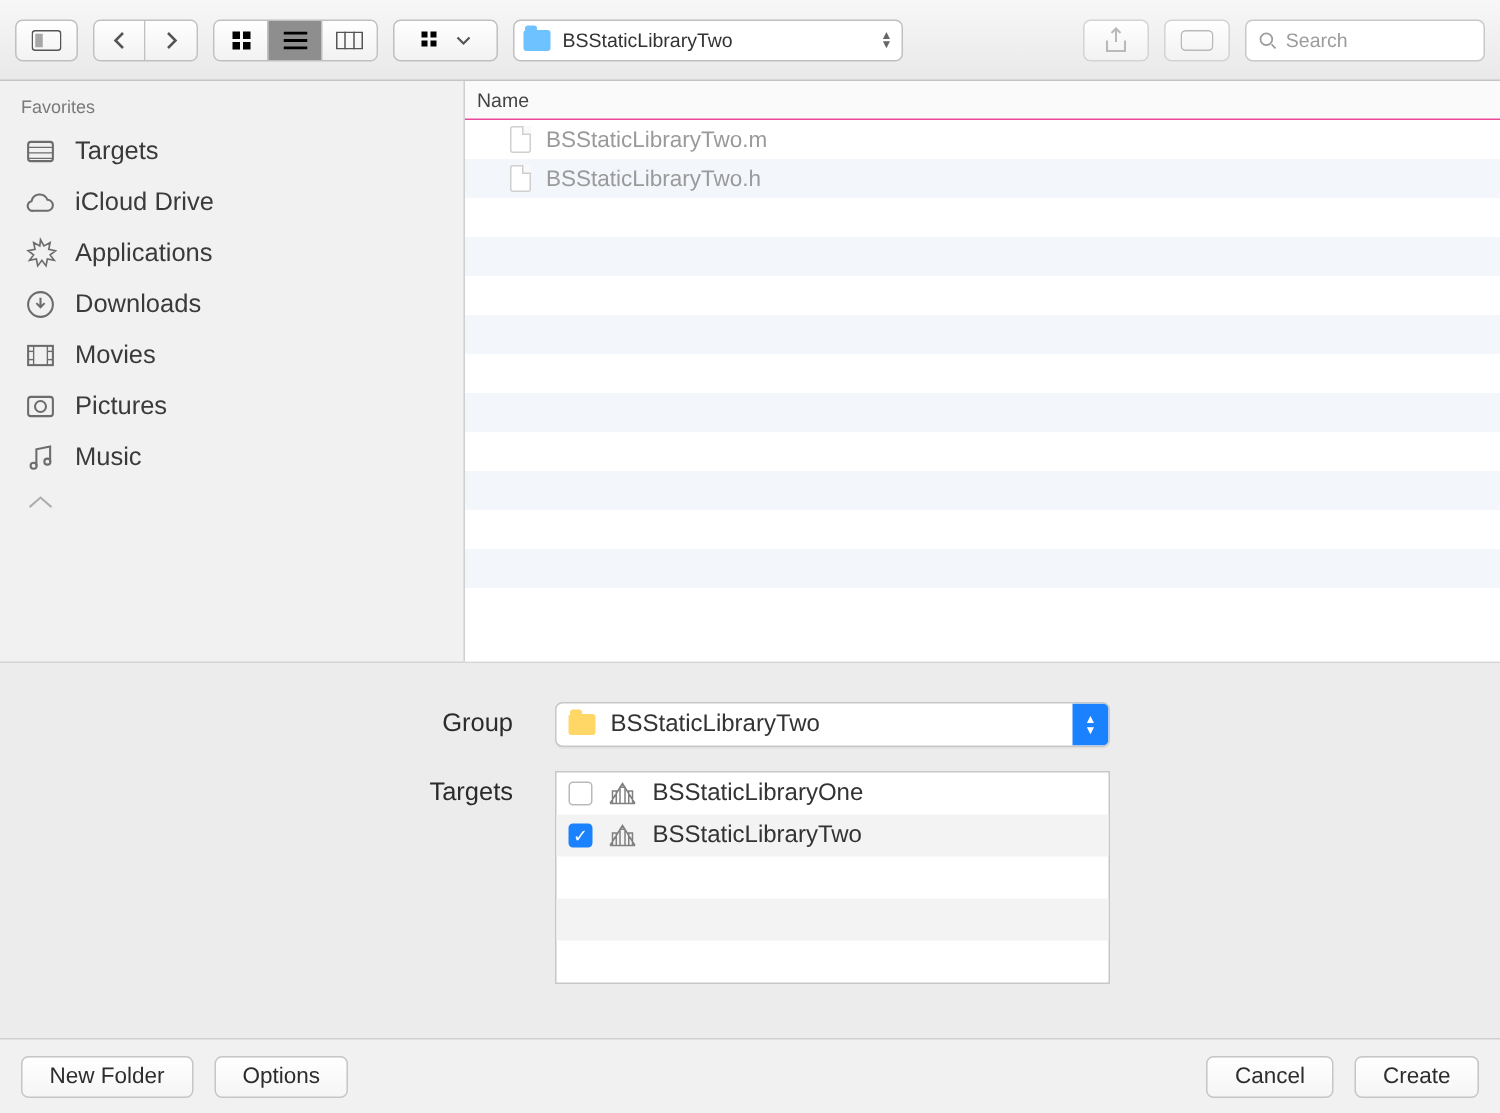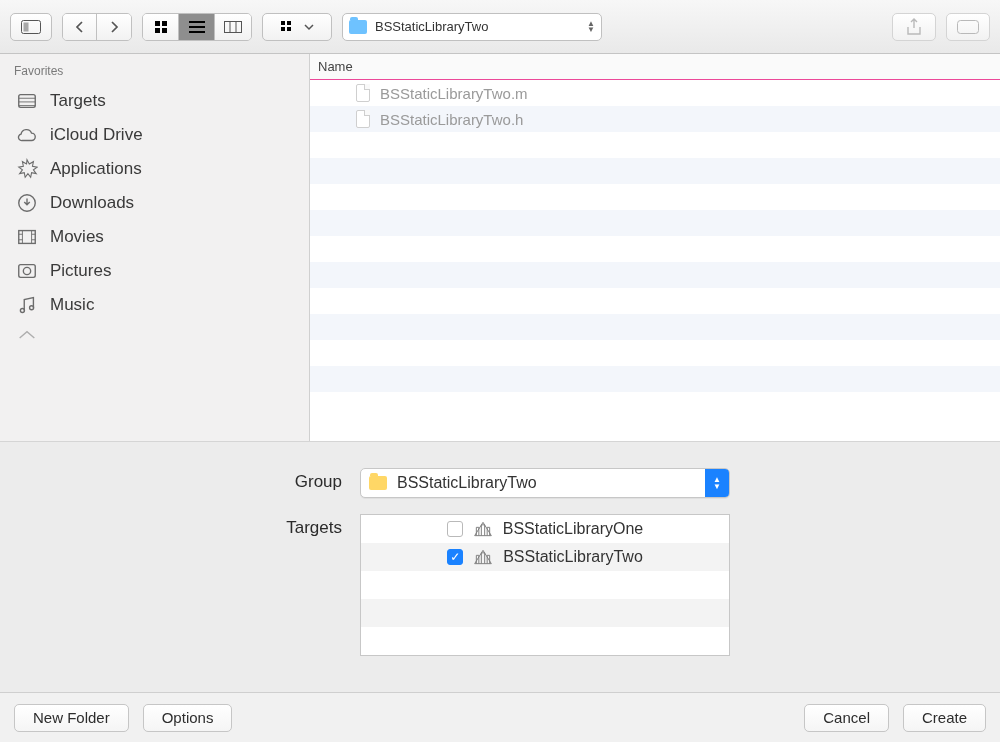--- a/index.html
+++ b/index.html
@@ -35,33 +35,33 @@
   .sidebar { width: 310px; flex: 0 0 310px; background: #f2f1f1; border-right: 1px solid #d0d0d0; overflow: hidden; }
   .sb-header { font-size: 12px; color: #7a7a7a; padding: 10px 14px 6px; }
   .sb-item { display: flex; align-items: center; gap: 12px; padding: 6px 16px; font-size: 17px; color: #3a3a3a; }
   .sb-item svg { width: 22px; height: 22px; flex: 0 0 22px; color: #6c6c6c; }
 
   .file-pane { flex: 1 1 auto; display: flex; flex-direction: column; min-width: 0; }
   .col-headers { height: 26px; display: flex; align-items: center; border-bottom: 1px solid #ec4899; background: #fafafa; font-size: 13px; color: #444; padding-left: 8px; }
   .file-rows { flex: 1 1 auto; background: #fff; position: relative; }
   .file-rows .stripe { height: 26px; }
   .file-rows .stripe:nth-child(even) { background: #f3f6fb; }
-  .file-row { position: absolute; left: 0; right: 0; height: 26px; display: flex; align-items: center; gap: 10px; padding-left: 46px; font-size: 15px; color: #9a9a9a; }
+  .file-row { position: absolute; left: 0; right: 0; height: 26px; display: flex; align-items: center; gap: 10px; padding-left: 30px; font-size: 15px; color: #9a9a9a; }
   .file-row .doc-ico { width: 14px; height: 18px; background: #fff; border: 1px solid #cfcfcf; border-radius: 2px; position: relative; }
   .file-row .doc-ico::after { content: ""; position: absolute; right: -1px; top: -1px; width: 5px; height: 5px; background: #f9f9f9; border-left: 1px solid #cfcfcf; border-bottom: 1px solid #cfcfcf; }
 
   
   .group-panel { background: #ececec; border-top: 1px solid #d5d5d5; padding: 26px 0 20px; }
-  .form-row { display: flex; align-items: flex-start; gap: 18px; margin-bottom: 16px; }
+  .form-row { display: flex; align-items: flex-start; gap: 28px; margin-bottom: 16px; }
   .form-label { width: 342px; text-align: right; font-size: 17px; color: #2b2b2b; padding-top: 4px; }
   .group-select { display: inline-flex; align-items: center; justify-content: space-between; width: 370px; height: 30px; border: 1px solid #c7c7c7; border-radius: 5px; background: #fff; box-shadow: 0 1px 0 rgba(0,0,0,.05); padding-left: 8px; overflow: hidden; }
   .group-select .left { display: inline-flex; align-items: center; gap: 10px; font-size: 16px; }
   .group-select .chev-box { width: 24px; height: 100%; background: #1a82ff; display: inline-flex; flex-direction: column; align-items: center; justify-content: center; color: #fff; font-size: 8px; line-height: 7px; }
   .targets-box { width: 370px; border: 1px solid #c7c7c7; background: #fff; }
-  .target-row { display: flex; align-items: center; gap: 10px; height: 28px; padding: 0 8px; font-size: 16px; justify-content: center; }
+  .target-row { display: flex; align-items: center; gap: 10px; height: 28px; padding: 0 8px; font-size: 16px; }
   .target-row:nth-child(even) { background: #f3f3f3; }
   .chk { width: 16px; height: 16px; border: 1px solid #b9b9b9; border-radius: 3px; background: #fff; display: inline-flex; align-items: center; justify-content: center; font-size: 12px; color: #fff; }
   .chk.checked { background: #1a82ff; border-color: #1a82ff; }
   .lib-ico { color: #808080; display: inline-flex; }
   .lib-ico svg { width: 20px; height: 18px; }
 
   
   .bottom-bar { height: 50px; border-top: 1px solid #cfcfcf; background: #f1f1f1; display: flex; align-items: center; padding: 12px 14px; gap: 14px; }
   .push-btn { height: 28px; padding: 0 18px; border: 1px solid #c6c6c6; border-radius: 5px; background: linear-gradient(#ffffff,#f5f5f5); font-size: 15px; color: #2d2d2d; display: inline-flex; align-items: center; justify-content: center; }
   .bottom-bar .spacer { flex: 1 1 auto; }
@@ -144,20 +144,27 @@
     <svg width="16" height="18" viewBox="0 0 16 18">
         <path d="M8 1v9M5 4l3-3 3 3M2 9v7h12V9" fill="none" stroke="currentColor" stroke-width="1.4"></path>
       </svg>
   </div>
   <div class="tb-btn tb-tags">
     <svg width="22" height="14" viewBox="0 0 22 14">
         <rect x="0.5" y="0.5" width="21" height="13" rx="3" fill="none" stroke="currentColor"></rect>
       </svg>
   </div>
 
+  <div class="search-box">
+    <svg width="14" height="14" viewBox="0 0 14 14">
+        <circle cx="6" cy="6" r="4.5" fill="none" stroke="currentColor" stroke-width="1.3"></circle>
+        <line x1="10" y1="10" x2="13" y2="13" stroke="currentColor" stroke-width="1.3"></line>
+      </svg>
+    <input type="text" placeholder="Search" style="">
+  </div>
 </div>
 
 <div class="main">
 
   <div class="sidebar">
     <div class="sb-header">Favorites</div>
 
     <div class="sb-item">
       <svg viewBox="0 0 24 24">
           <rect x="3" y="5" width="18" height="14" rx="2" fill="none" stroke="currentColor" stroke-width="1.5"></rect>

